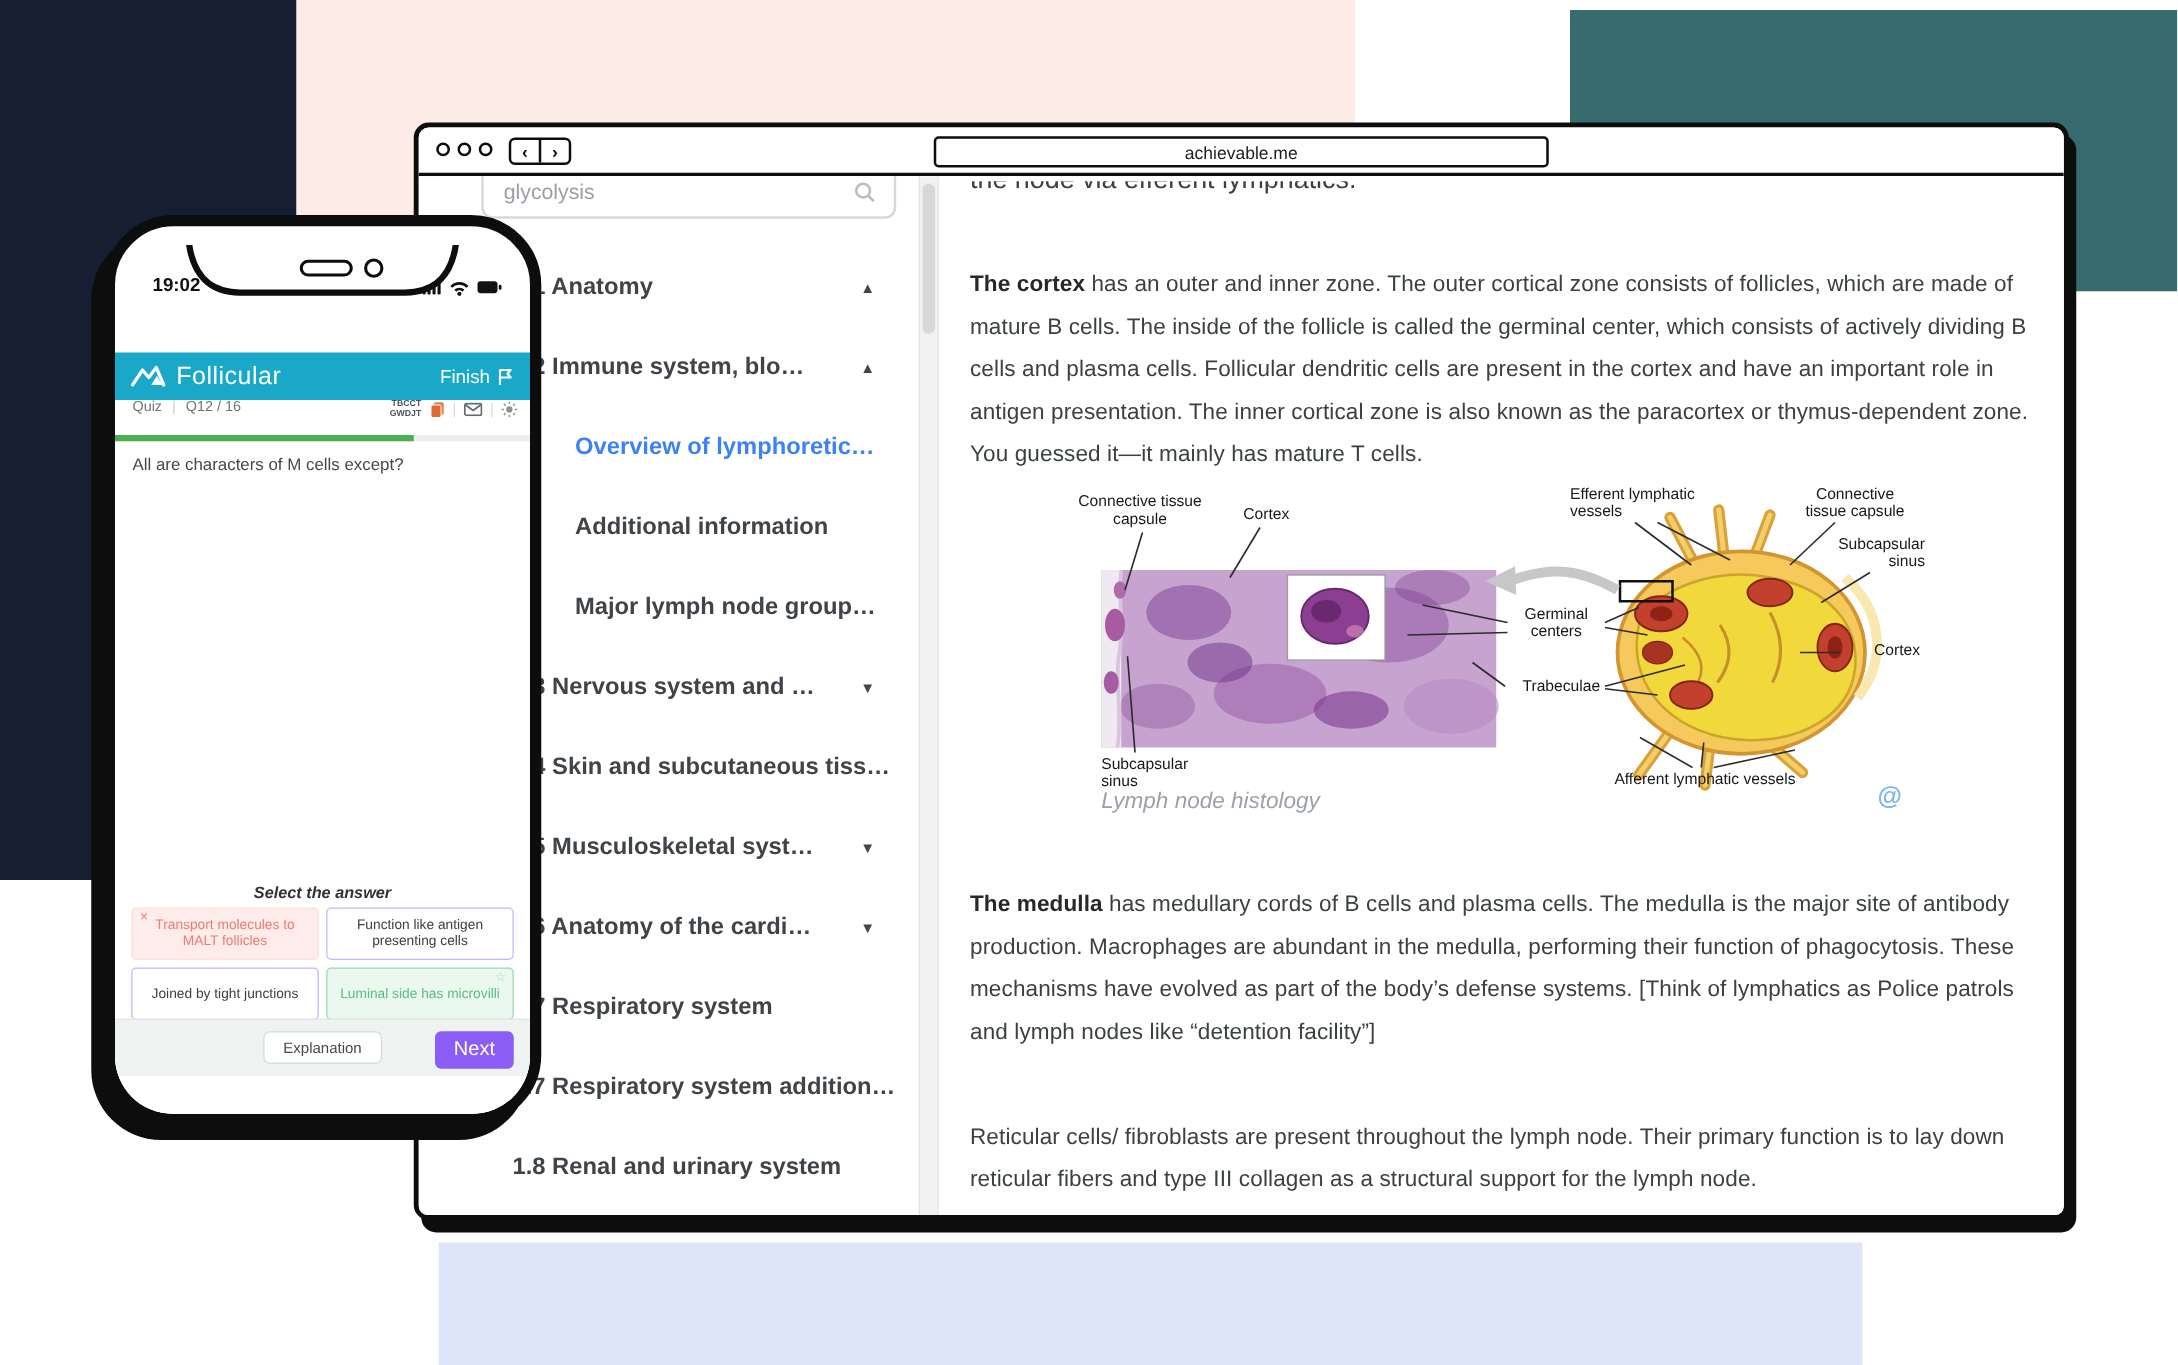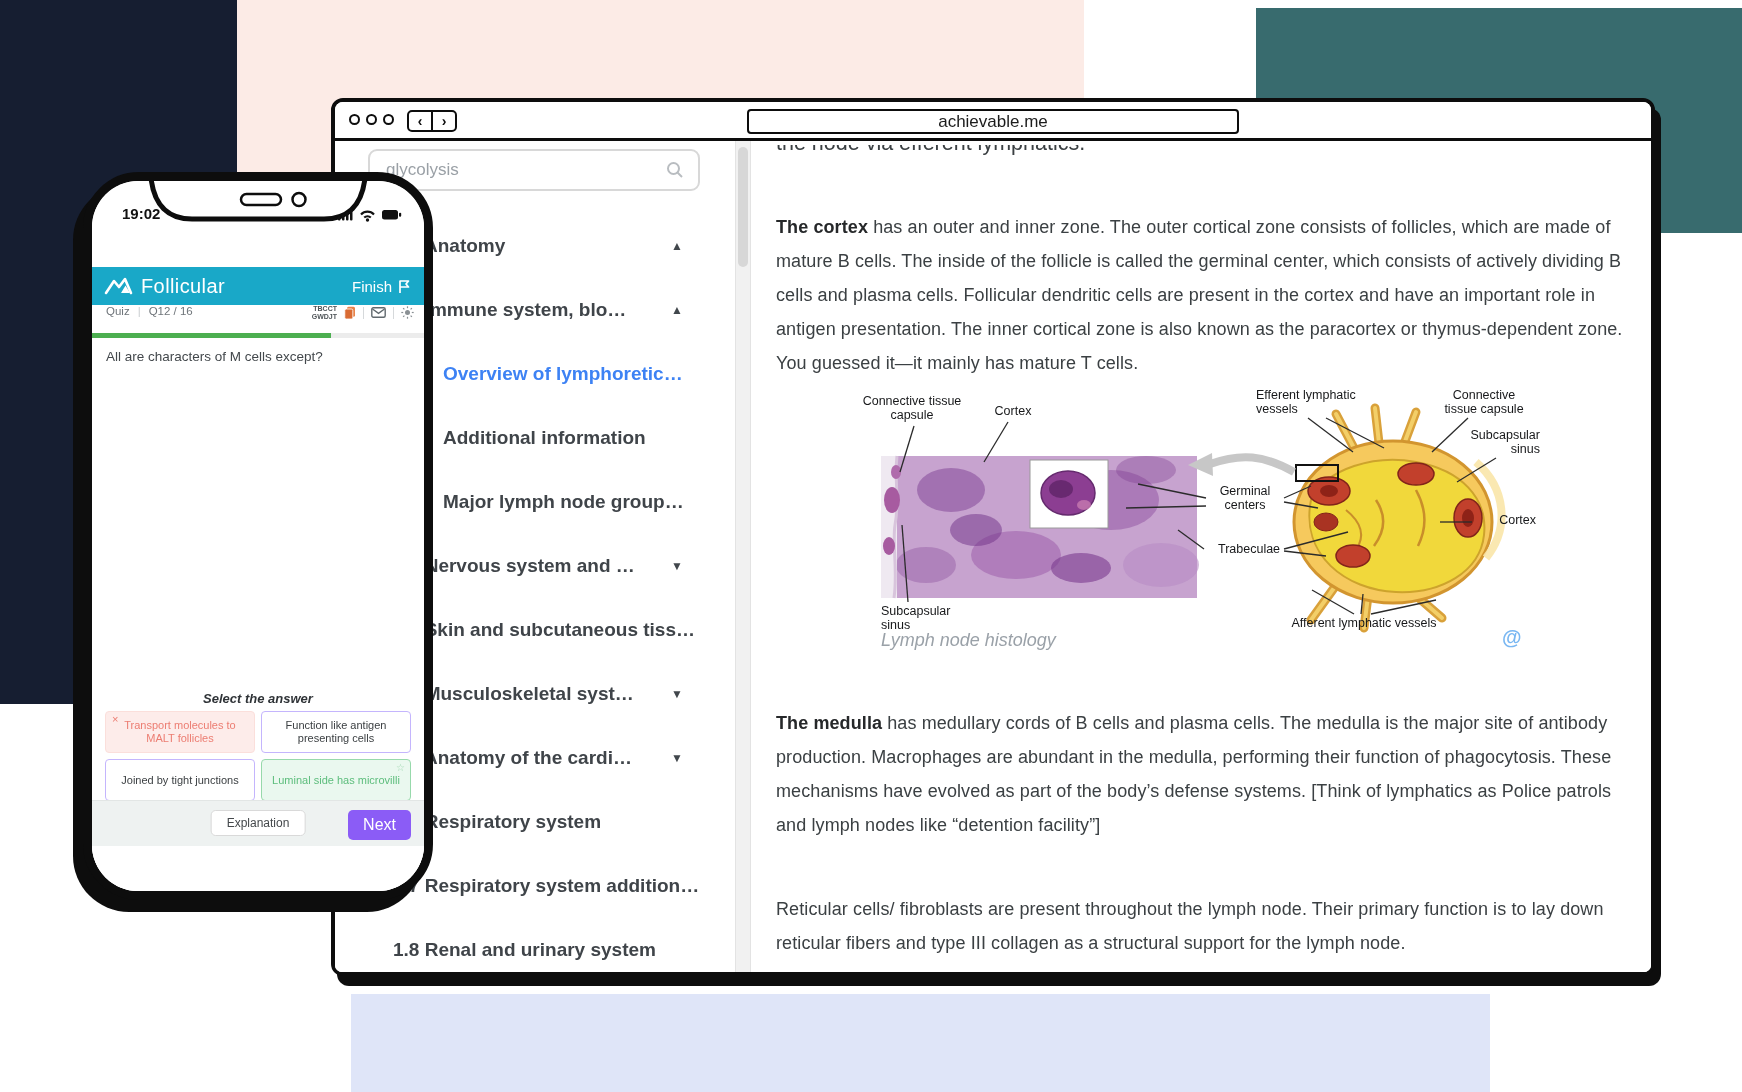--- a/index.html
+++ b/index.html
@@ -16,25 +16,25 @@
   
   .bwindow{position:absolute;left:331px;top:98px;width:1324px;height:878px;background:#fff;
     border:4px solid #0d0d0d;border-radius:12px;box-shadow:6px 10px 0 #0d0d0d;z-index:3;}
   .chrome{position:relative;height:39px;border-bottom:3px solid #0d0d0d;border-radius:8px 8px 0 0;background:#fff;}
   .dots{position:absolute;left:14px;top:12px;display:flex;gap:6px;}
   .dot{width:11px;height:11px;border:2.5px solid #0d0d0d;border-radius:50%;background:#fff;}
   .navbox{position:absolute;left:72px;top:8px;width:50px;height:22px;border:2.5px solid #0d0d0d;border-radius:5px;display:flex;}
   .navbox .nb{flex:1;display:flex;align-items:center;justify-content:center;font-size:14px;font-weight:700;color:#0d0d0d;line-height:1;}
   .navbox .nb+.nb{border-left:2.5px solid #0d0d0d;}
   .urlbar{position:absolute;left:50%;transform:translateX(-50%);top:7px;width:492px;height:25px;border:2.5px solid #0d0d0d;border-radius:4px;
-    display:flex;align-items:center;justify-content:center;font-size:17px;color:#1c1c1c;background:#fff;}
+    display:flex;align-items:center;justify-content:center;font-size:14px;color:#1c1c1c;background:#fff;}
   .bbody{position:absolute;left:0;top:39px;right:0;bottom:0;overflow:hidden;border-radius:0 0 7px 7px;background:#fff;}
 
   
-  .sidebar{position:absolute;left:0;top:0;width:400px;bottom:0;background:#fff;margin-top:16px;}
+  .sidebar{position:absolute;left:17px;top:0;width:400px;bottom:0;background:#fff;}
   .search{position:absolute;left:33px;top:-8px;width:332px;height:42px;border:2px solid #d8d8d8;border-radius:9px;background:#fff;
     display:flex;align-items:center;padding:0 14px;}
   .search input{border:none;outline:none;flex:1;font-size:17px;color:#9aa0a6;background:transparent;}
   .nav{position:absolute;left:0;top:57px;width:400px;}
   .it{height:64px;display:flex;align-items:center;font-size:19px;font-weight:600;color:#3f4449;white-space:nowrap;cursor:pointer;}
   .it.top{padding-left:58px;}
   .it.sub{padding-left:108px;}
   .it.active{color:#3d82f4;}
   .it .arr{margin-left:auto;margin-right:52px;font-size:12px;color:#41474c;}
   .scrollstrip{position:absolute;left:400px;top:0;width:16px;bottom:0;background:#f1f1f1;border-left:1px solid #e3e3e3;border-right:1px solid #e3e3e3;}
@@ -61,21 +61,21 @@
   .fl-conn-right{left:578px;top:38px;width:100px;}
   .fl-subcap-right{left:596px;top:78px;width:88px;text-align:right;}
   .fl-cortex-right{left:618px;top:163px;width:62px;text-align:right;}
   .fl-afferent{left:418px;top:266px;width:180px;}
   .caption{position:absolute;left:25px;top:280px;font-size:18px;font-style:italic;color:#9aa1a8;}
   .at-icon{position:absolute;left:646px;top:276px;font-size:20px;font-weight:700;color:#79b7f2;}
 
   
   .phone{position:absolute;left:83px;top:172px;width:350px;height:728px;background:#fff;border:9px solid #0d0d0d;
     border-radius:56px;box-shadow:-10px 12px 0 #0d0d0d;z-index:4;}
-  .screen{position:absolute;inset:0;border-radius:46px;overflow:hidden;background:#fff;}
+  .screen{position:absolute;inset:0;border-radius:46px;overflow:hidden;background:#fff;margin-top:15px;}
   .notch{position:absolute;left:0;top:0;width:332px;height:46px;pointer-events:none;}
   .ptime{position:absolute;left:30px;top:24px;font-size:15px;font-weight:700;color:#111;}
   .pstatus{position:absolute;right:22px;top:26px;}
   .pheader{position:absolute;left:0;top:86px;width:100%;height:38px;background:#19a8c8;display:flex;align-items:center;padding:0 12px;}
   .ptitle{color:#fff;font-size:20px;font-weight:400;letter-spacing:.4px;margin-left:7px;}
   .pfinish{margin-left:auto;color:#fff;font-size:15px;display:flex;align-items:center;gap:5px;}
   .quizbar{position:absolute;left:0;top:124px;width:100%;height:20px;display:flex;align-items:flex-start;padding:0 10px 0 14px;}
   .qleft{display:flex;align-items:center;gap:8px;font-size:11.5px;color:#6f757a;}
   .qsep{color:#c9cdd0;}
   .qright{margin-left:auto;display:flex;align-items:center;gap:7px;}

